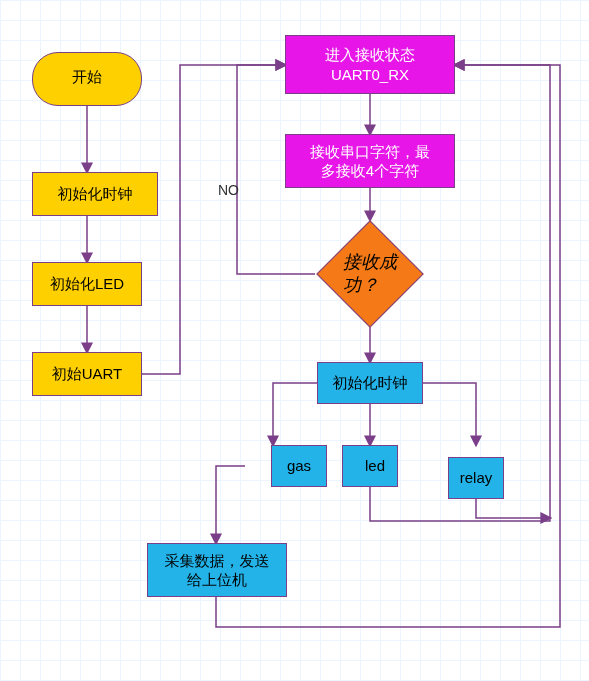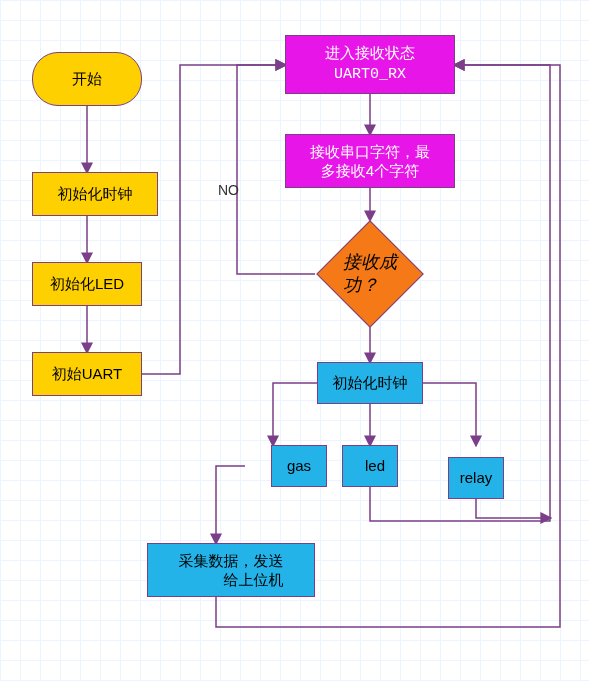--- a/index.html
+++ b/index.html
@@ -38,20 +38,21 @@
     background: #e815e8;
     border: 1px solid #7a3f88;
     color: #ffffff;
   }
   .blue {
     background: #23b3e8;
     border: 1px solid #7a3f88;
   }
   .terminator {
     border-radius: 26px;
+    font-family: Liberation Mono, monospace;
   }
   .diamond-wrap {
     position: absolute;
     box-sizing: border-box;
   }
   .diamond-shape {
     position: absolute;
     inset: 0;
     background: #f57a17;
     border: 1px solid #7a3f88;
@@ -128,38 +129,38 @@
   </svg>
 
   <div class="shape yellow terminator" style="left:32px; top:52px; width:110px; height:54px;">开始</div>
 
   <div class="shape yellow" style="left:32px; top:172px; width:126px; height:44px;">初始化时钟</div>
 
   <div class="shape yellow" style="left:32px; top:262px; width:110px; height:44px;">初始化LED</div>
 
   <div class="shape yellow" style="left:32px; top:352px; width:110px; height:44px;">初始UART</div>
 
-  <div class="shape magenta" style="left:285px; top:35px; width:170px; height:59px; white-space:pre-line;font-family:Liberation Mono, monospace;">进入接收状态
+  <div class="shape magenta" style="left:285px; top:35px; width:170px; height:59px; white-space:pre-line;">进入接收状态
 UART0_RX</div>
 
   <div class="shape magenta" style="left:285px; top:134px; width:170px; height:54px; white-space:pre-line;">接收串口字符，最
 多接收4个字符</div>
 
   <div class="diamond-wrap" style="left:332px; top:236px; width:76px; height:76px;">
     <div class="diamond-shape"></div>
     <div class="diamond-label" style="white-space:pre-line;">接收成
 功？</div>
   </div>
 
   <div class="shape blue" style="left:317px; top:362px; width:106px; height:42px;">初始化时钟</div>
 
   <div class="shape blue" style="left:245px; top:445px; width:56px; height:42px;margin-left:26px;">gas</div>
 
   <div class="shape blue" style="left:342px; top:445px; width:56px; height:42px;padding-left:10px;">led</div>
 
   <div class="shape blue" style="left:448px; top:445px; width:56px; height:42px;margin-top:12px;">relay</div>
 
-  <div class="shape blue" style="left:147px; top:543px; width:168px; height:54px; white-space:pre-line;text-align:right;">采集数据，发送
+  <div class="shape blue" style="left:147px; top:543px; width:140px; height:54px; white-space:pre-line;">采集数据，发送
 给上位机</div>
 
   <div class="edge-label" style="left:218px; top:182px;">NO</div>
 
 </div>
 
 </body></html>

